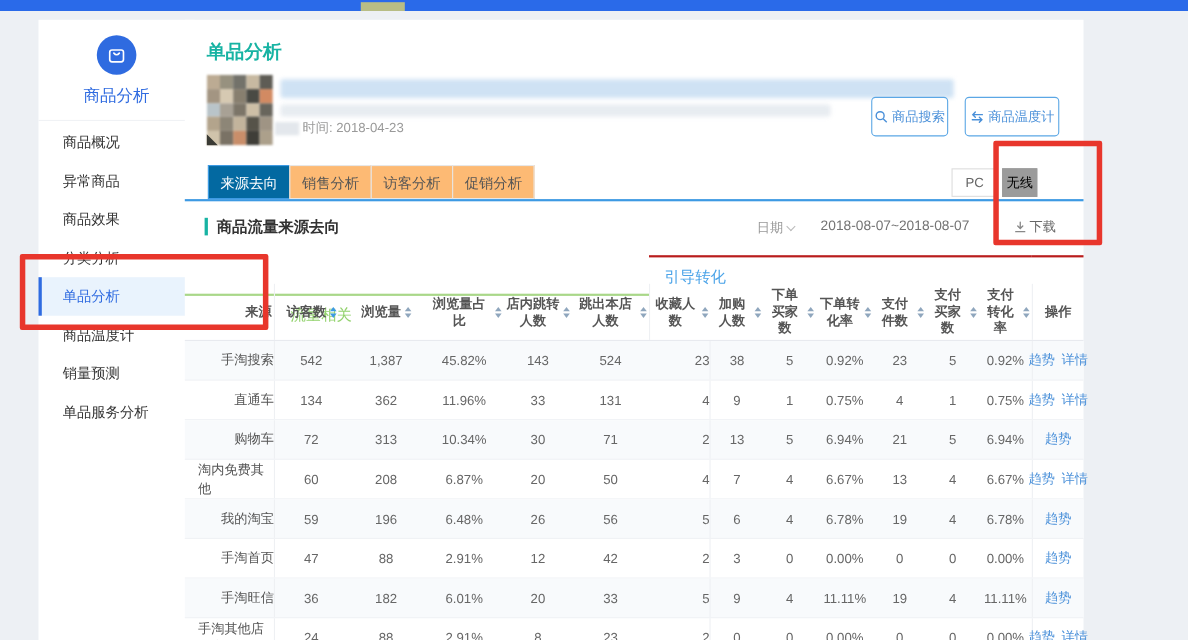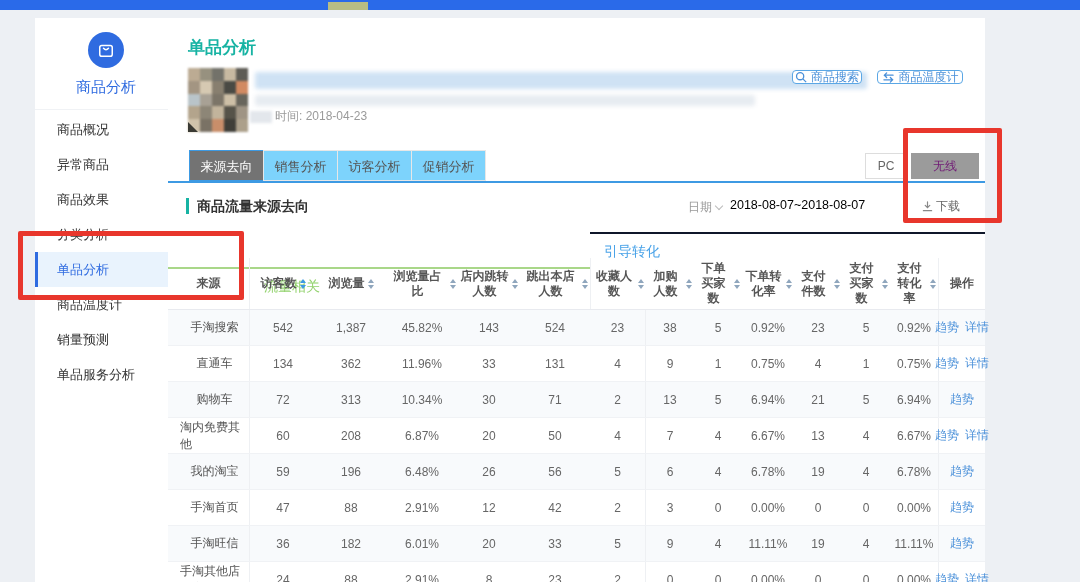--- a/index.html
+++ b/index.html
@@ -33,76 +33,76 @@
                  display:grid; grid-template-columns:repeat(5,1fr); grid-template-rows:repeat(5,1fr); filter:blur(1px); }
   .product-img i { display:block; }
   .corner-badge { position:absolute; left:20px; top:104px; width:0; height:0;
                   border-left:10px solid #3a3a34; border-top:10px solid transparent; z-index:2; }
   .blur-bar1 { position:absolute; left:87px; top:54px; width:612px; height:17px; background:#cfe2f4; filter:blur(2px); border-radius:2px; }
   .blur-bar2 { position:absolute; left:87px; top:77px; width:500px; height:11px; background:#e7ecf1; filter:blur(2px); border-radius:2px; }
   .time-line { position:absolute; left:82px; top:90px; font-size:12px; color:#9a9a9a; display:flex; align-items:center; }
   .time-blur { display:inline-block; width:22px; height:12px; background:#e3e7ec; filter:blur(1.5px); margin-right:3px; }
 
   
-  .hdr-btn { position:absolute; top:52px; height:14px; border:1px solid #5ba7e5; border-radius:4px;
+  .hdr-btn { position:absolute; top:70px; height:36px; border:1px solid #5ba7e5; border-radius:4px;
              background:#fff; color:#4a90d9; font-size:12px; display:flex; align-items:center;
              justify-content:center; gap:4px; cursor:pointer; }
   .btn-search { left:624px; width:70px; }
   .btn-thermo { left:709px; width:86px; }
 
   
   .tabbar { position:absolute; left:22px; top:132px; display:flex; }
   .tab { width:75px; height:31px; line-height:31px; text-align:center; font-size:13px; color:#555;
-         background:#7dd3fc; border:1px solid #e7e7e7; margin-left:-1px; cursor:pointer; }
-  .tab.active { background:#737373; color:#fff; border-color:#3d9ae3; }
+         background:#fdba74; border:1px solid #e7e7e7; margin-left:-1px; cursor:pointer; }
+  .tab.active { background:#0369a1; color:#fff; border-color:#3d9ae3; }
   .tab-underline { position:absolute; left:0; top:163px; width:817px; height:2px; background:#3d9ae3; }
 
   
   .device-toggle { position:absolute; top:135px; left:697px; display:flex; }
   .dev-btn { width:42px; height:26px; line-height:24px; text-align:center; font-size:12px; cursor:pointer; }
   .dev-pc { background:#fff; border:1px solid #ddd; color:#666; }
-  .dev-wl { background:#9b9b9b; color:#701a75; margin-left:4px; width:68px; border:1px solid #9b9b9b; }
+  .dev-wl { background:#9b9b9b; color:#000000; margin-left:4px; width:32px; border:1px solid #9b9b9b; }
 
   
   .section-row { position:absolute; left:0; top:165px; width:817px; height:45px; }
   .section-title { position:absolute; left:18px; top:15px; font-size:14px; font-weight:bold; color:#333;
                    border-left:3px solid #17b3a3; padding-left:8px; line-height:16px; }
   .date-label { position:absolute; left:520px; top:16px; font-size:12px; color:#999; cursor:pointer; }
   .caret { display:inline-block; width:6px; height:6px; border-right:1px solid #bbb; border-bottom:1px solid #bbb;
            transform:rotate(45deg); margin-left:4px; vertical-align:2px; }
-  .date-range { position:absolute; left:562px; top:15px; font-size:12.5px; color:#000000; }
+  .date-range { position:absolute; left:578px; top:15px; font-size:12.5px; color:#737373; }
   .download { position:absolute; left:754px; top:15px; font-size:12px; color:#666; cursor:pointer;
               display:flex; align-items:center; gap:3px; }
 
   
   .table { position:absolute; left:0; top:214px; width:817px; }
   .tcols { display:grid; grid-template-columns:82px 66px 70px 72px 62px 70px 56px 48px 48px 52px 48px 48px 48px 47px; }
   .group-row { display:grid; grid-template-columns:82px 340px 348px 47px; height:26px; }
   .group-row .g1s,.group-row .g1 { border-top:2px solid #a9d789;margin-top:35px; }
-  .group-row .g2,.group-row .g2s { border-top:2px solid #0f172a; }
+  .group-row .g2,.group-row .g2s { border-top:2px solid #b91c1c; }
   .group-label { font-size:14px; padding-left:14px; padding-top:9px; }
   .g1 .group-label,.g1.group-label { color:#93d26e; }
   .grp-traffic { color:#93d26e; }
   .grp-convert { color:#4aa3e8; }
   .col-row { height:52px; border-bottom:1px solid #e8eaef; }
   .col-cell { display:flex; align-items:center; justify-content:center; text-align:center;
               font-size:12px; font-weight:bold; color:#555; line-height:15px; padding:0 2px; cursor:pointer; }
   .col-cell.plain { cursor:default; }
   .arrows { display:inline-flex; flex-direction:column; gap:2px; margin-left:3px; }
   .arrows i { display:block; width:0; height:0; border-left:3.5px solid transparent; border-right:3.5px solid transparent; }
   .arrows .up { border-bottom:4px solid #8fa6bd; }
   .arrows .dn { border-top:4px solid #8fa6bd; }
   .arrows.active .up { border-bottom-color:#3d9ae3; }
   .arrows.active .dn { border-top-color:#3d9ae3; }
   .trow { height:36px; border-bottom:1px solid #f0f2f5; }
   .trow:nth-child(odd) { background:#f8fafc; }
   .tcell { display:flex; align-items:center; justify-content:center; font-size:12px; color:#666; }
   .tcell.src { color:#555;margin-left:12px; }
   .bl { border-left:1px solid #eef0f3; }
-  .rl { border-right:1px solid #eef0f3; }
+  .rl { border-right:1px solid #eef0f3;justify-content:flex-end; }
   .action-link { color:#4a90d9; cursor:pointer; margin:0 3px; white-space:nowrap; }
 
   
   .annotation { position:absolute; border:5px solid #e8362c; border-radius:2px; z-index:50; pointer-events:none; }
   .anno-1 { left:18px; top:231px; width:226px; height:69px; }
   .anno-2 { left:903px; top:128px; width:99px; height:95px; }
 
   svg { display:block; }
 </style>
 </head>

